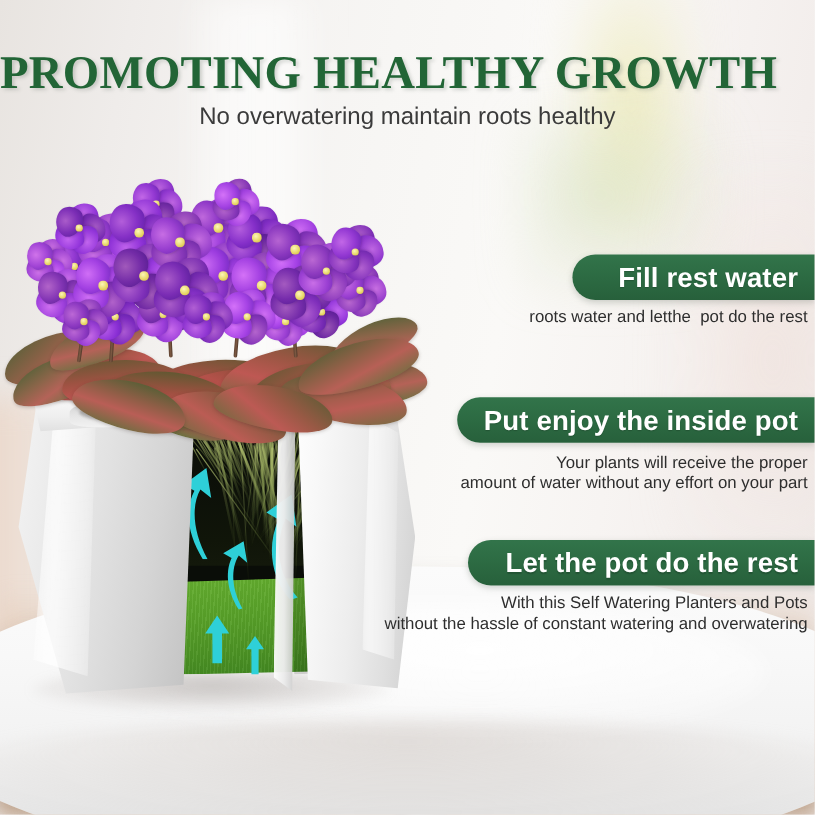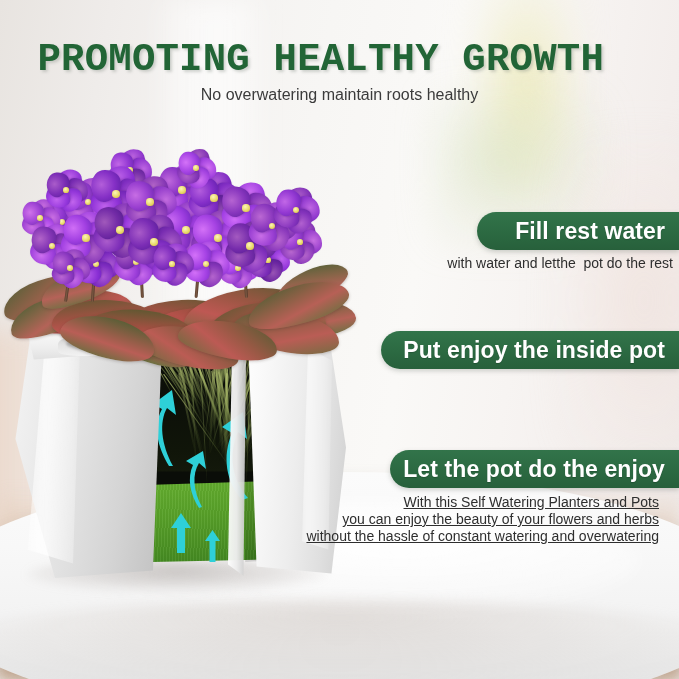--- a/index.html
+++ b/index.html
@@ -351,35 +351,35 @@
     background: linear-gradient(90deg, #5d4130 0%, #7b5842 50%, #4e3628 100%);
     border-radius: 2px;
   }
 
   
   .headline {
     position: absolute;
     left: 0; top: 38px;
     width: 604px;
     text-align: right;
-    font-family: Liberation Mono, monospace;
+    font-family: Liberation Serif, serif;
     font-weight: bold;
     font-size: 39px;
     letter-spacing: 0.2px;
     color: #226536;
     text-shadow: 2px 2px 3px rgba(120,130,120,0.32);
     white-space: nowrap;
   }
   .subhead {
     position: absolute;
     left: 0; top: 86px;
     width: 679px;
     text-align: center;
     font-family: "Liberation Sans", sans-serif;
-    font-size: 16px;
+    font-size: 20px;
     color: #3b3b3b;
     white-space: nowrap;
   }
 
   .step { position: absolute; }
 
   .step-pill {
     position: absolute;
     height: 38px;
     background: linear-gradient(180deg, #32744a 0%, #2c6a42 52%, #27603b 100%);
@@ -873,36 +873,37 @@
   </div>
 
   <div class="headline">PROMOTING HEALTHY GROWTH</div>
   <div class="subhead">No overwatering maintain roots healthy</div>
 
   <div class="step">
     <div class="step-pill" style="left:477px; top:212px; width:202px;">
       <span class="step-pill-label">Fill rest water</span>
     </div>
     <div class="step-desc" style="left:279px; top:255px; width:394px;">
-      <div>with water and letthe  pot do the rest</div>
+      <div>roots water and letthe  pot do the rest</div>
     </div>
   </div>
 
   <div class="step">
     <div class="step-pill" style="left:381px; top:331px; width:298px;">
       <span class="step-pill-label">Put enjoy the inside pot</span>
     </div>
     <div class="step-desc" style="left:259px; top:377px; width:414px;">
+      <div>Your plants will receive the proper</div>
+      <div>amount of water without any effort on your part</div>
     </div>
   </div>
 
   <div class="step">
     <div class="step-pill" style="left:390px; top:450px; width:289px;">
-      <span class="step-pill-label">Let the pot do the enjoy</span>
-    </div>
-    <div class="step-desc" style="left:235px; top:494px; width:424px;text-decoration:underline;">
+      <span class="step-pill-label">Let the pot do the rest</span>
+    </div>
+    <div class="step-desc" style="left:249px; top:494px; width:424px;">
       <div>With this Self Watering Planters and Pots</div>
-      <div>you can enjoy the beauty of your flowers and herbs</div>
       <div>without the hassle of constant watering and overwatering</div>
     </div>
   </div>
 
 </div>
 
 </body></html>

